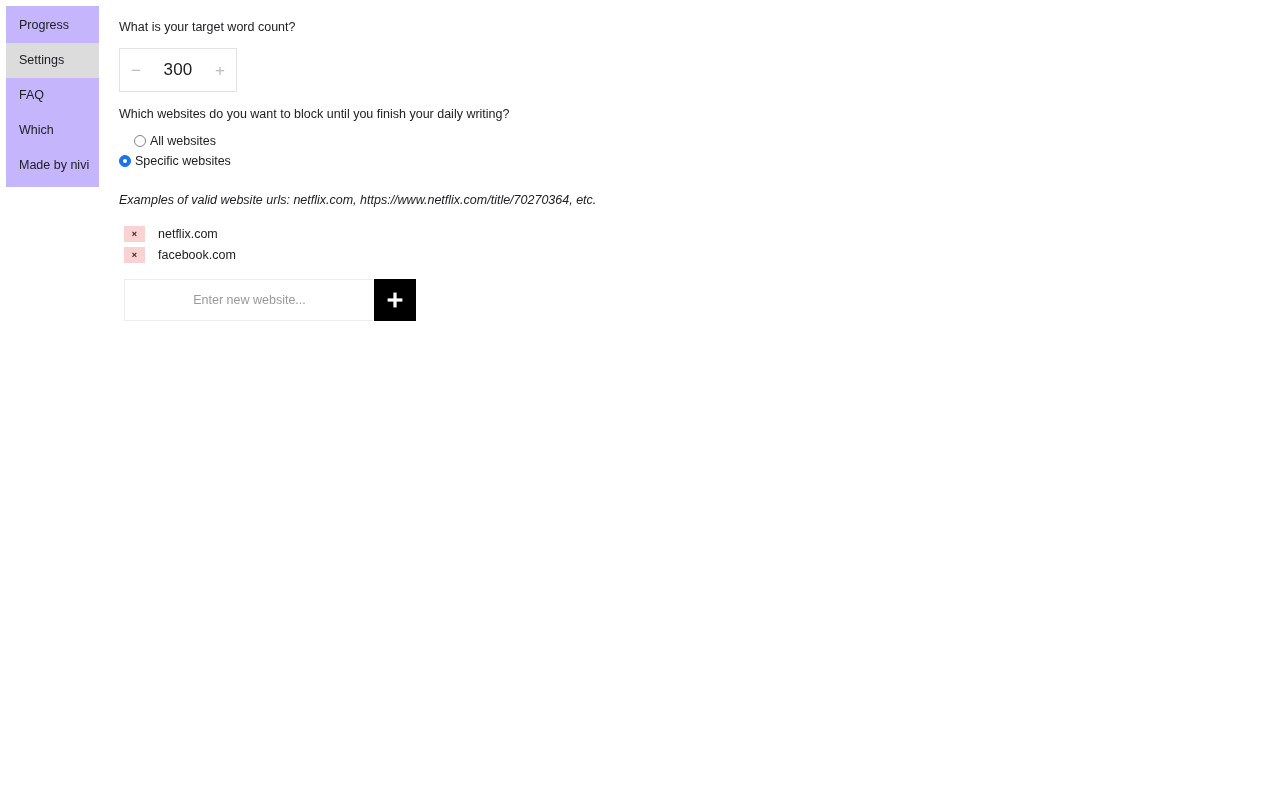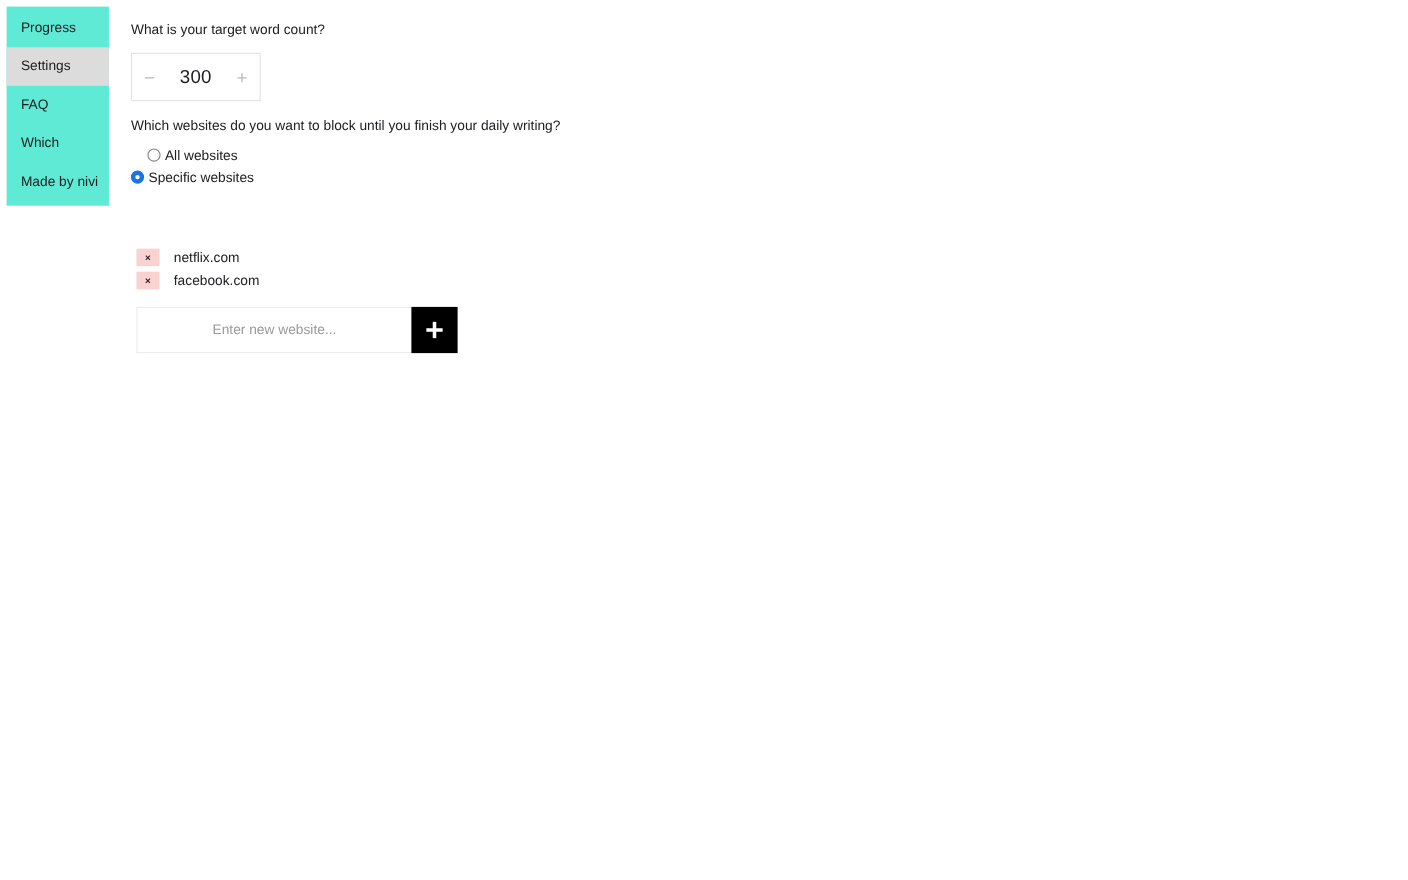--- a/index.html
+++ b/index.html
@@ -15,21 +15,21 @@
     overflow: hidden;
     position: relative;
   }
 
   
   #sidebar {
     position: absolute;
     left: 6px;
     top: 6px;
     width: 93px;
-    background: #5eead4;
+    background: #c4b5fd;
     padding: 2px 0 4px 0;
     box-sizing: border-box;
   }
   .nav-item {
     height: 35px;
     line-height: 35px;
     padding-left: 13px;
     font-size: 12.5px;
     color: #202124;
     white-space: nowrap;
@@ -256,20 +256,21 @@
     <label class="radio-option">
       <span class="radio-mark"></span>
       <span class="radio-text">All websites</span>
     </label>
     <label class="radio-option">
       <span class="radio-mark checked"></span>
       <span class="radio-text">Specific websites</span>
     </label>
   </div>
 
+  <div class="hint" id="hint-examples">Examples of valid website urls: netflix.com, https://www.netflix.com/title/70270364, etc.</div>
 
   <div id="blocked-list">
     <div class="blocked-row">
       <button class="remove-chip">×</button>
       <span class="blocked-name">netflix.com</span>
     </div>
     <div class="blocked-row">
       <button class="remove-chip">×</button>
       <span class="blocked-name">facebook.com</span>
     </div>

